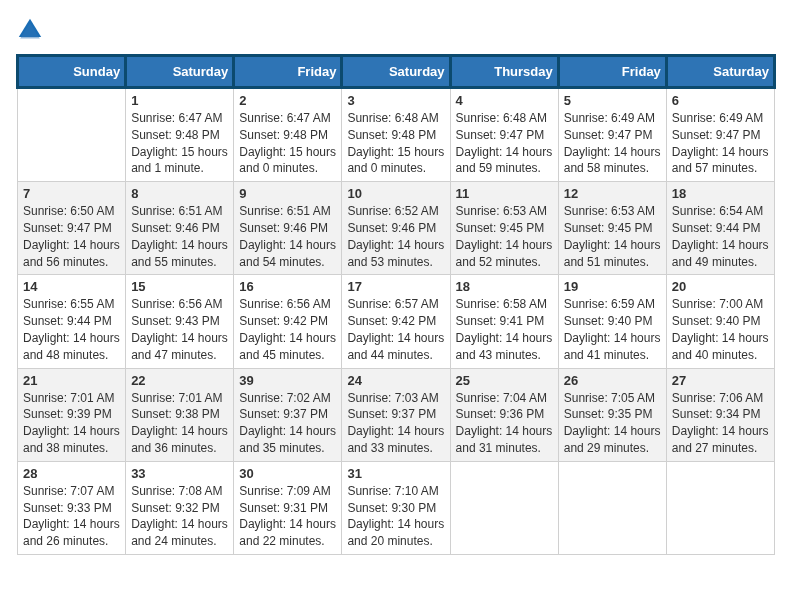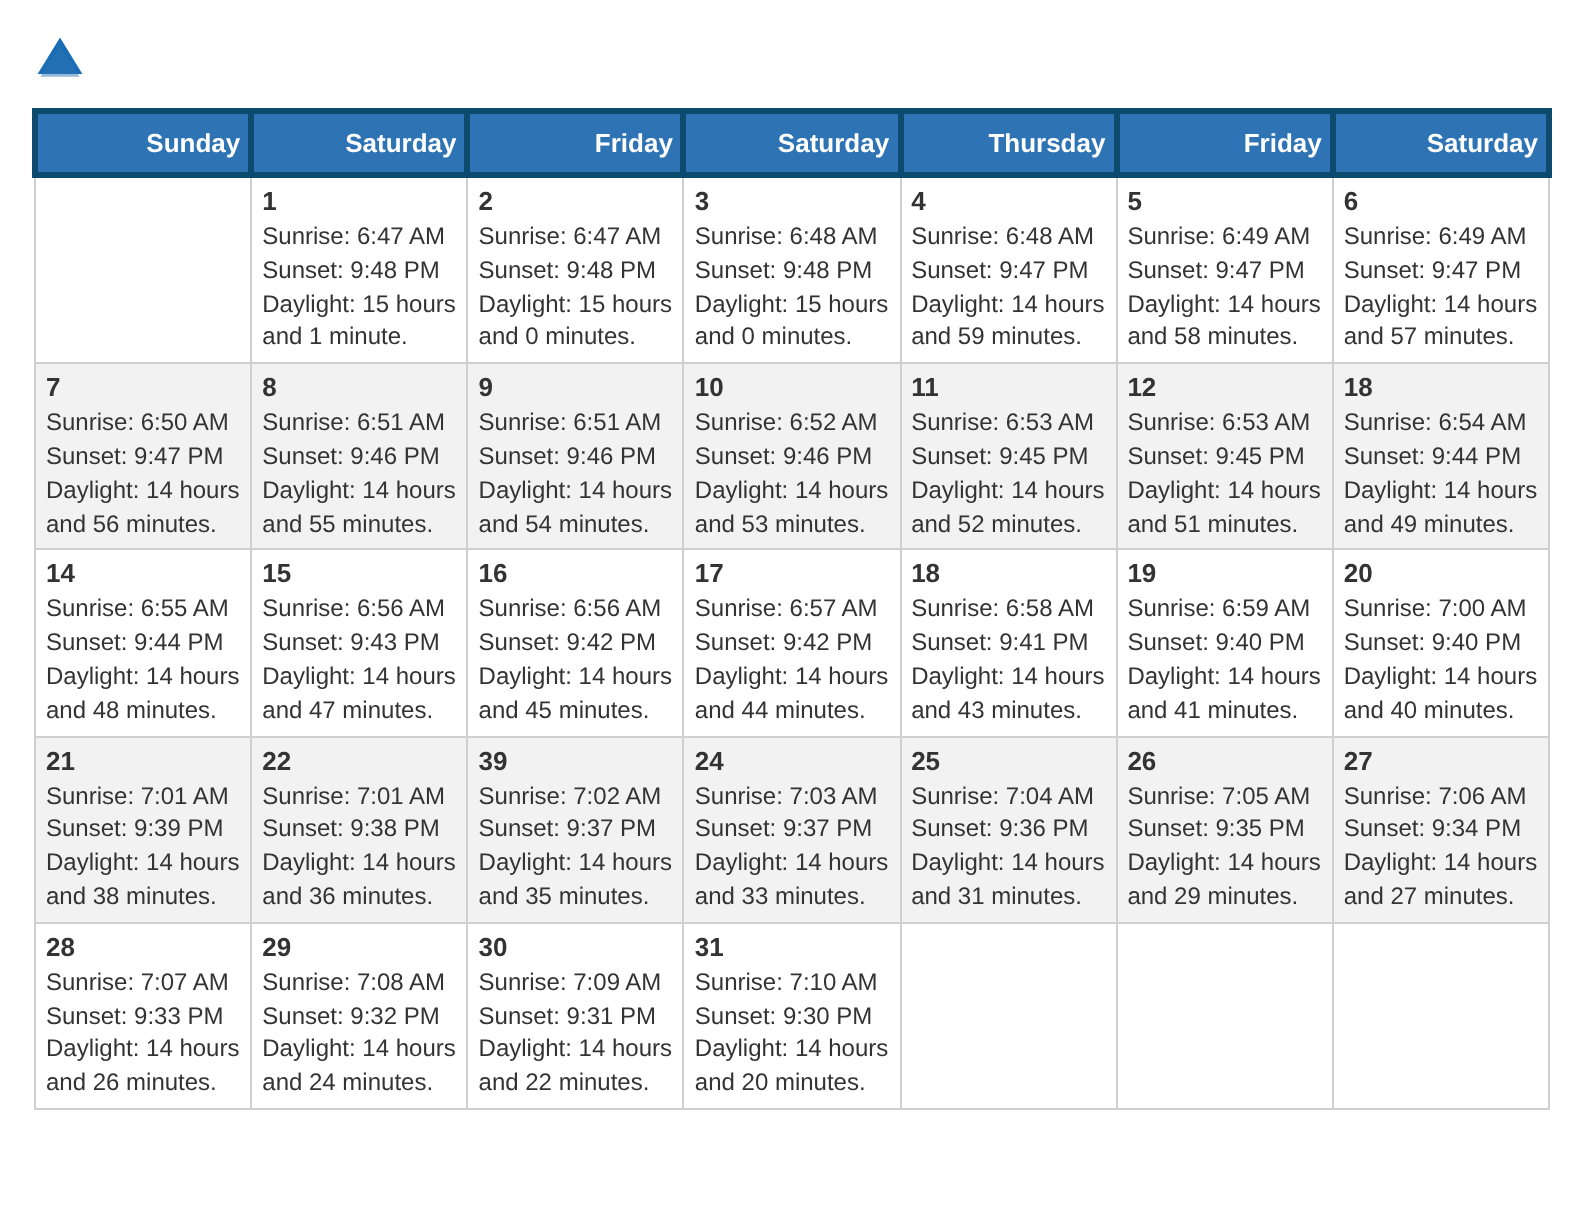--- a/index.html
+++ b/index.html
@@ -235,21 +235,21 @@
           <span class="day-number">27</span>
           <div class="day-detail">Sunrise: 7:06 AM<br>Sunset: 9:34 PM<br>Daylight: 14 hours and 27 minutes.</div>
         </td>
       </tr>
       <tr>
         <td>
           <span class="day-number">28</span>
           <div class="day-detail">Sunrise: 7:07 AM<br>Sunset: 9:33 PM<br>Daylight: 14 hours and 26 minutes.</div>
         </td>
         <td>
-          <span class="day-number">29</span>
+          <span class="day-number">33</span>
           <div class="day-detail">Sunrise: 7:08 AM<br>Sunset: 9:32 PM<br>Daylight: 14 hours and 24 minutes.</div>
         </td>
         <td>
           <span class="day-number">30</span>
           <div class="day-detail">Sunrise: 7:09 AM<br>Sunset: 9:31 PM<br>Daylight: 14 hours and 22 minutes.</div>
         </td>
         <td>
           <span class="day-number">31</span>
           <div class="day-detail">Sunrise: 7:10 AM<br>Sunset: 9:30 PM<br>Daylight: 14 hours and 20 minutes.</div>
         </td>

